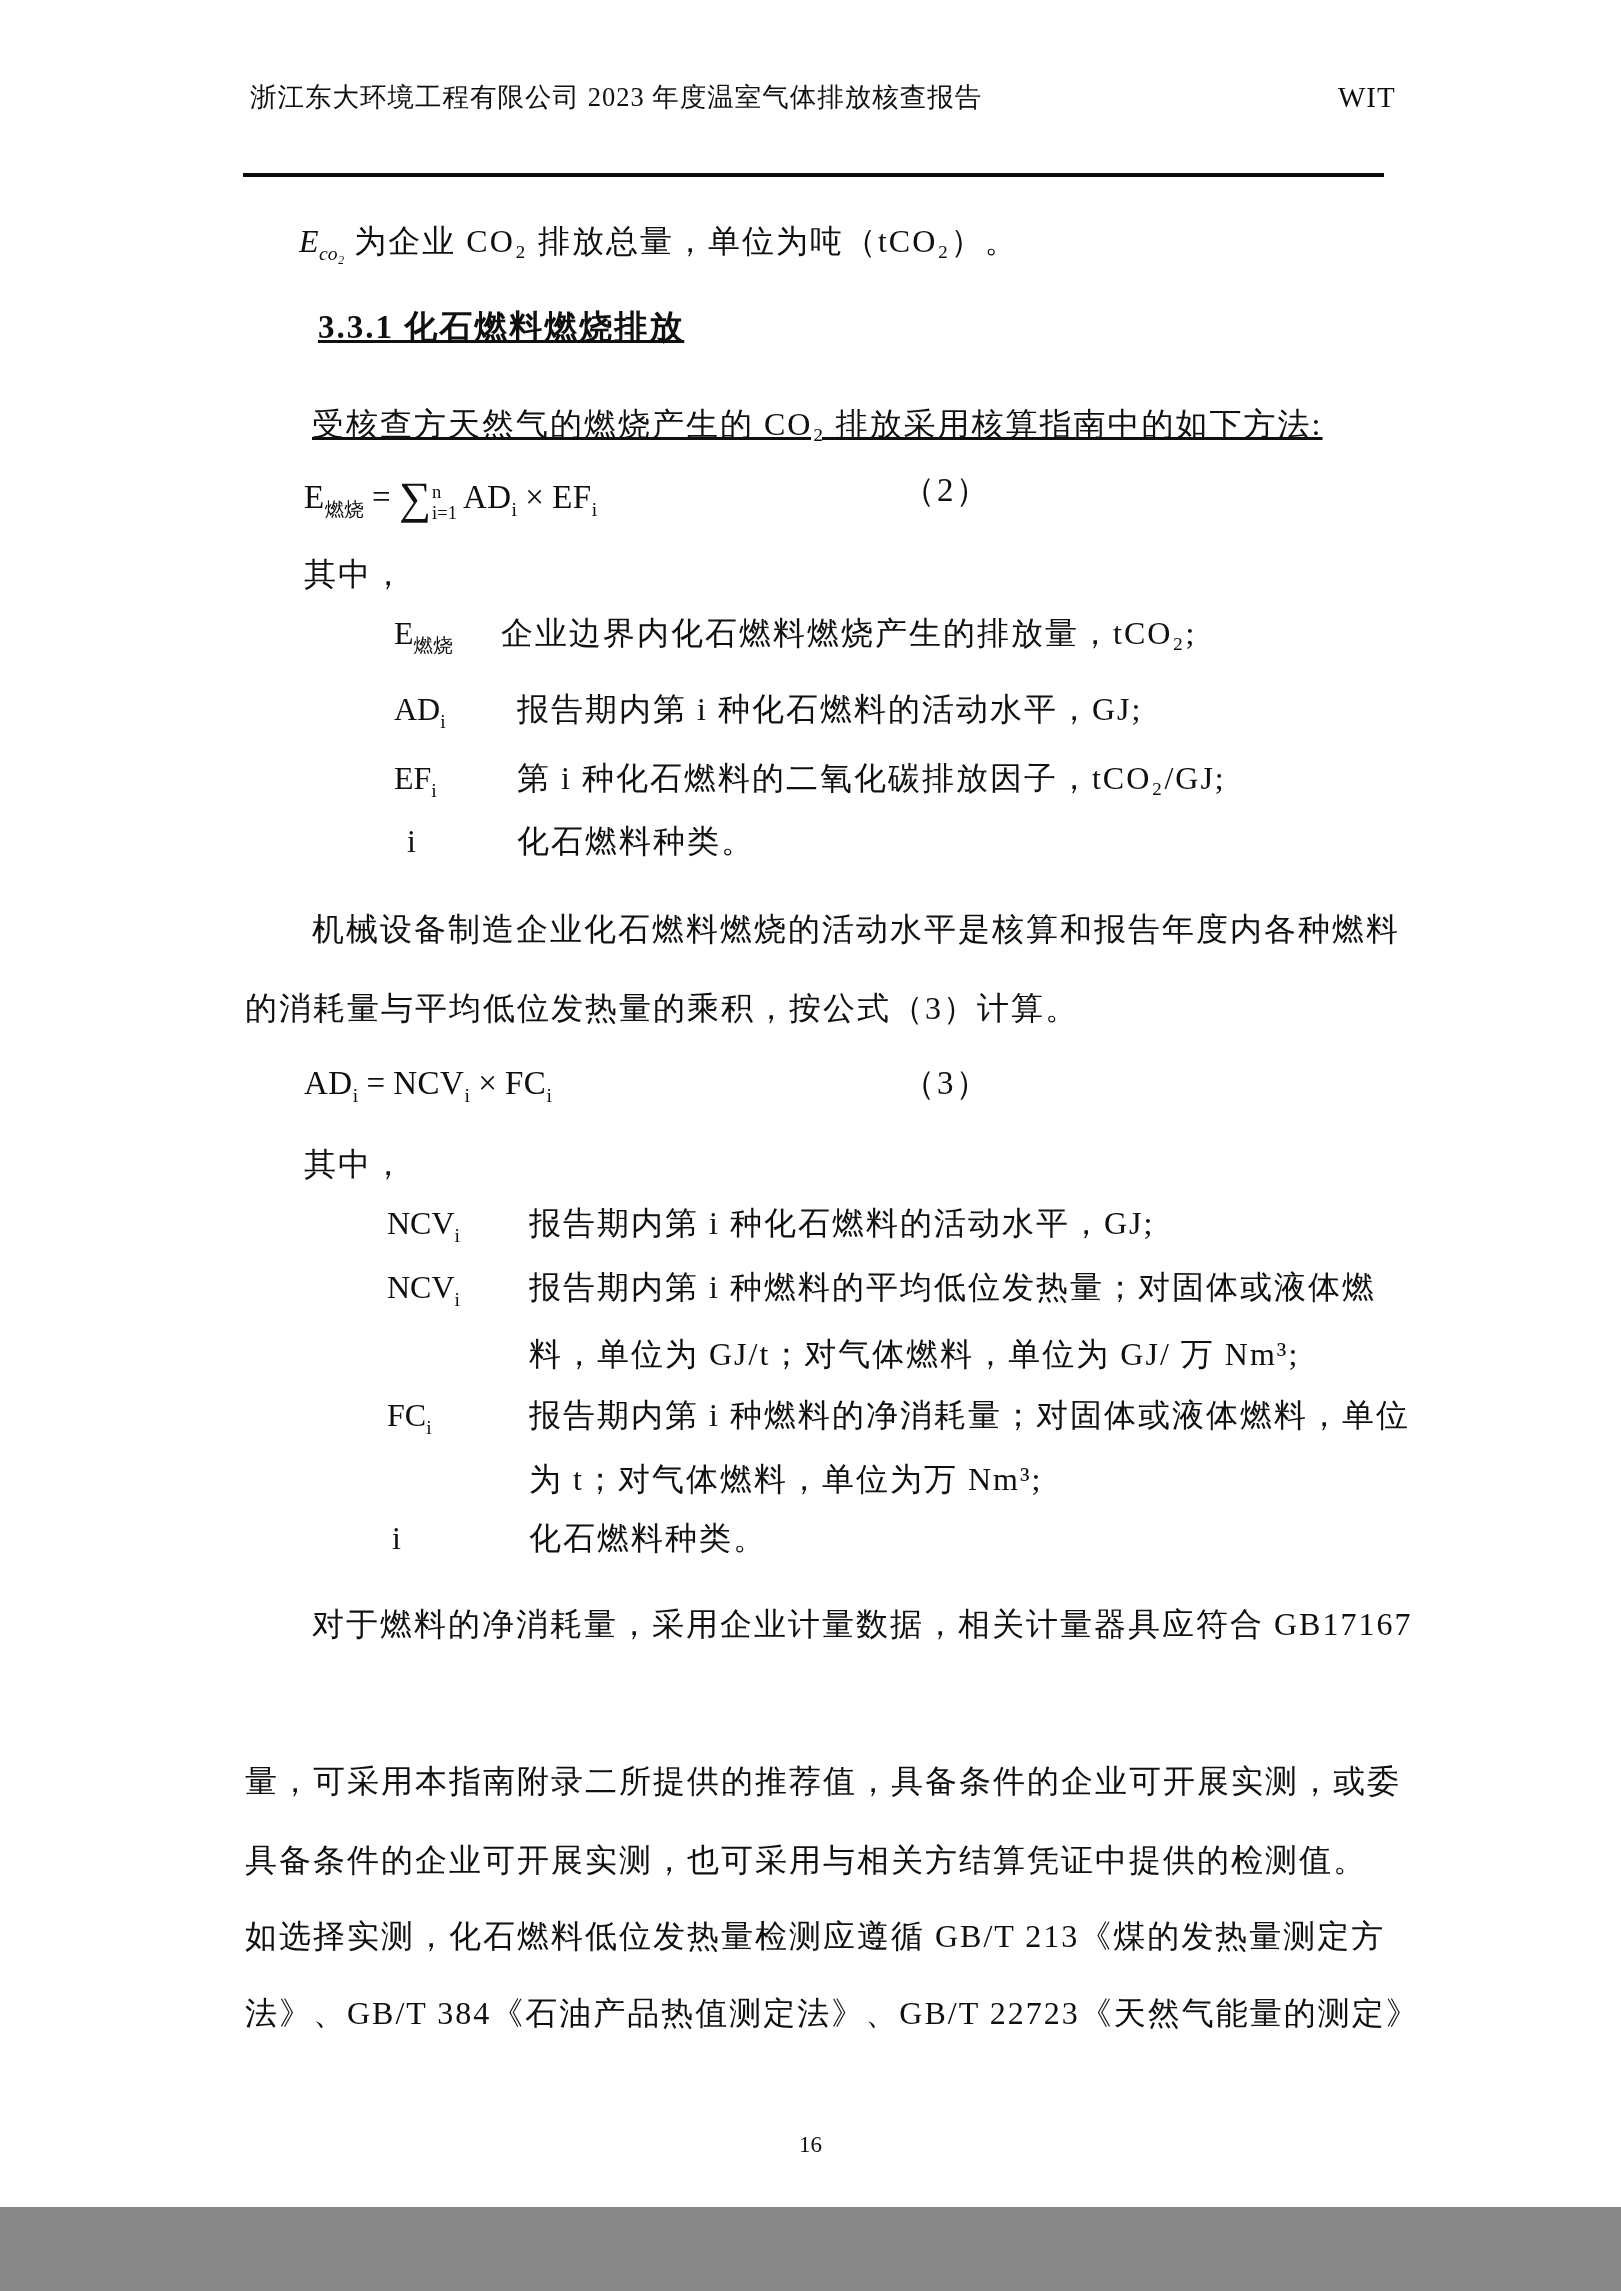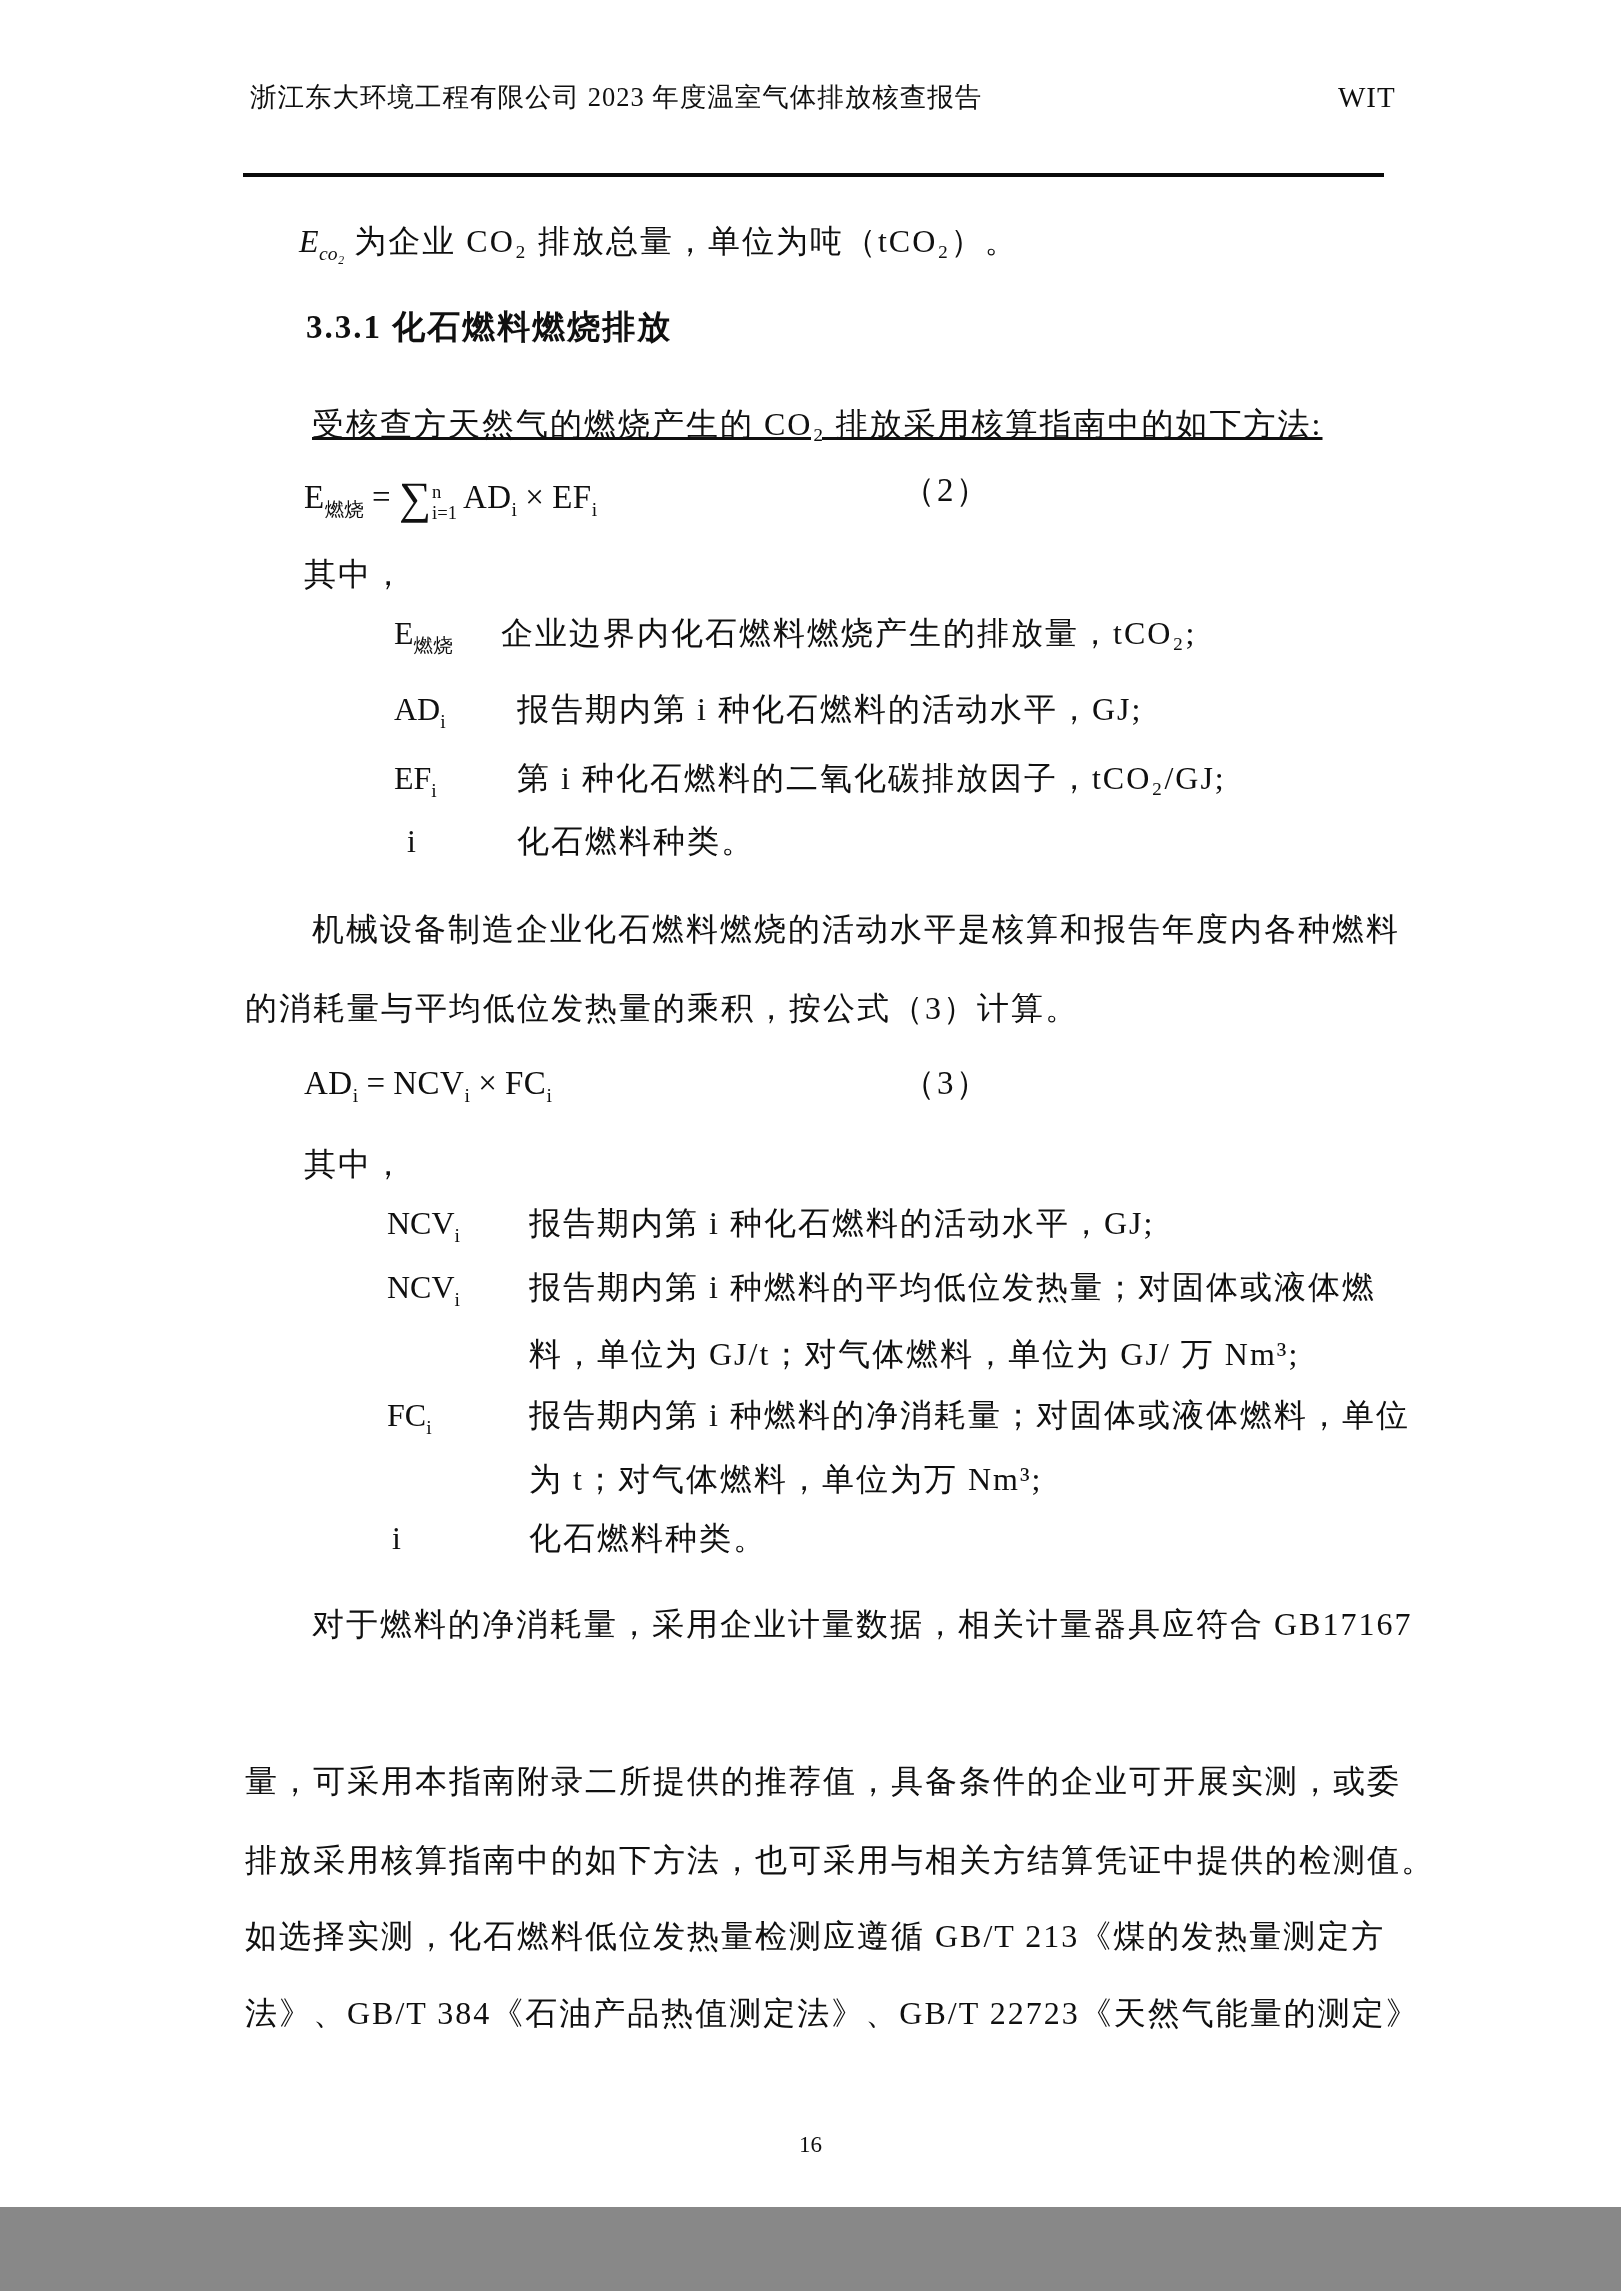--- a/index.html
+++ b/index.html
@@ -34,21 +34,21 @@
 <div class="page">
 
   <div class="line hdr" style="left:250px;top:82px;">浙江东大环境工程有限公司 2023 年度温室气体排放核查报告</div>
   <div class="line hdr logo" style="left:1338px;top:80px;">WIT</div>
   <div class="rule"></div>
 
   <div class="line" style="left:299px;top:222px;">
     <span class="it latin">E</span><sub class="s it">co₂</sub><span> 为企业 CO₂ 排放总量，单位为吨（tCO₂）。</span>
   </div>
 
-  <div class="line heading" style="left:306px;top:308px;">3.3.1 化石燃料燃烧排放</div>
+  <div class="line heading" style="left:318px;top:308px;text-decoration:underline;">3.3.1 化石燃料燃烧排放</div>
 
   <div class="line" style="left:312px;top:405px;text-decoration:underline;">受核查方天然气的燃烧产生的 CO₂ 排放采用核算指南中的如下方法:</div>
 
   <div class="line formula" style="left:304px;top:471px;width:1078px;">
     <span class="latin">E</span><sub class="s">燃烧</sub><span> = </span><span class="sigma">∑</span><span class="lims"><span>n</span><span>i=1</span></span><span class="latin">AD</span><sub class="s">i</sub><span> × </span><span class="latin">EF</span><sub class="s">i</sub>
     <span class="fnum">（2）</span>
   </div>
 
   <div class="line" style="left:304px;top:555px;">其中，</div>
 
@@ -83,20 +83,20 @@
 
   <div class="line term latin" style="left:387px;top:1396px;"><span>FC</span><sub class="s">i</sub></div>
   <div class="line" style="left:529px;top:1396px;">报告期内第 i 种燃料的净消耗量；对固体或液体燃料，单位</div>
   <div class="line" style="left:529px;top:1460px;">为 t；对气体燃料，单位为万 Nm³;</div>
 
   <div class="line term latin" style="left:392px;top:1519px;"><span>i</span><sub class="s"></sub></div>
   <div class="line" style="left:529px;top:1519px;">化石燃料种类。</div>
 
   <div class="line" style="left:312px;top:1605px;">对于燃料的净消耗量，采用企业计量数据，相关计量器具应符合 GB17167</div>
   <div class="line" style="left:245px;top:1762px;">量，可采用本指南附录二所提供的推荐值，具备条件的企业可开展实测，或委</div>
-  <div class="line" style="left:245px;top:1841px;">排放采用核算指南中的如下方法，也可采用与相关方结算凭证中提供的检测值。</div>
+  <div class="line" style="left:245px;top:1841px;">具备条件的企业可开展实测，也可采用与相关方结算凭证中提供的检测值。</div>
   <div class="line" style="left:245px;top:1917px;">如选择实测，化石燃料低位发热量检测应遵循 GB/T 213《煤的发热量测定方</div>
   <div class="line" style="left:245px;top:1994px;">法》、GB/T 384《石油产品热值测定法》、GB/T 22723《天然气能量的测定》</div>
 
   <div class="line pagenum" style="left:0;top:2131px;width:1621px;text-align:center;">16</div>
 
 </div>
 
 
 </body></html>

